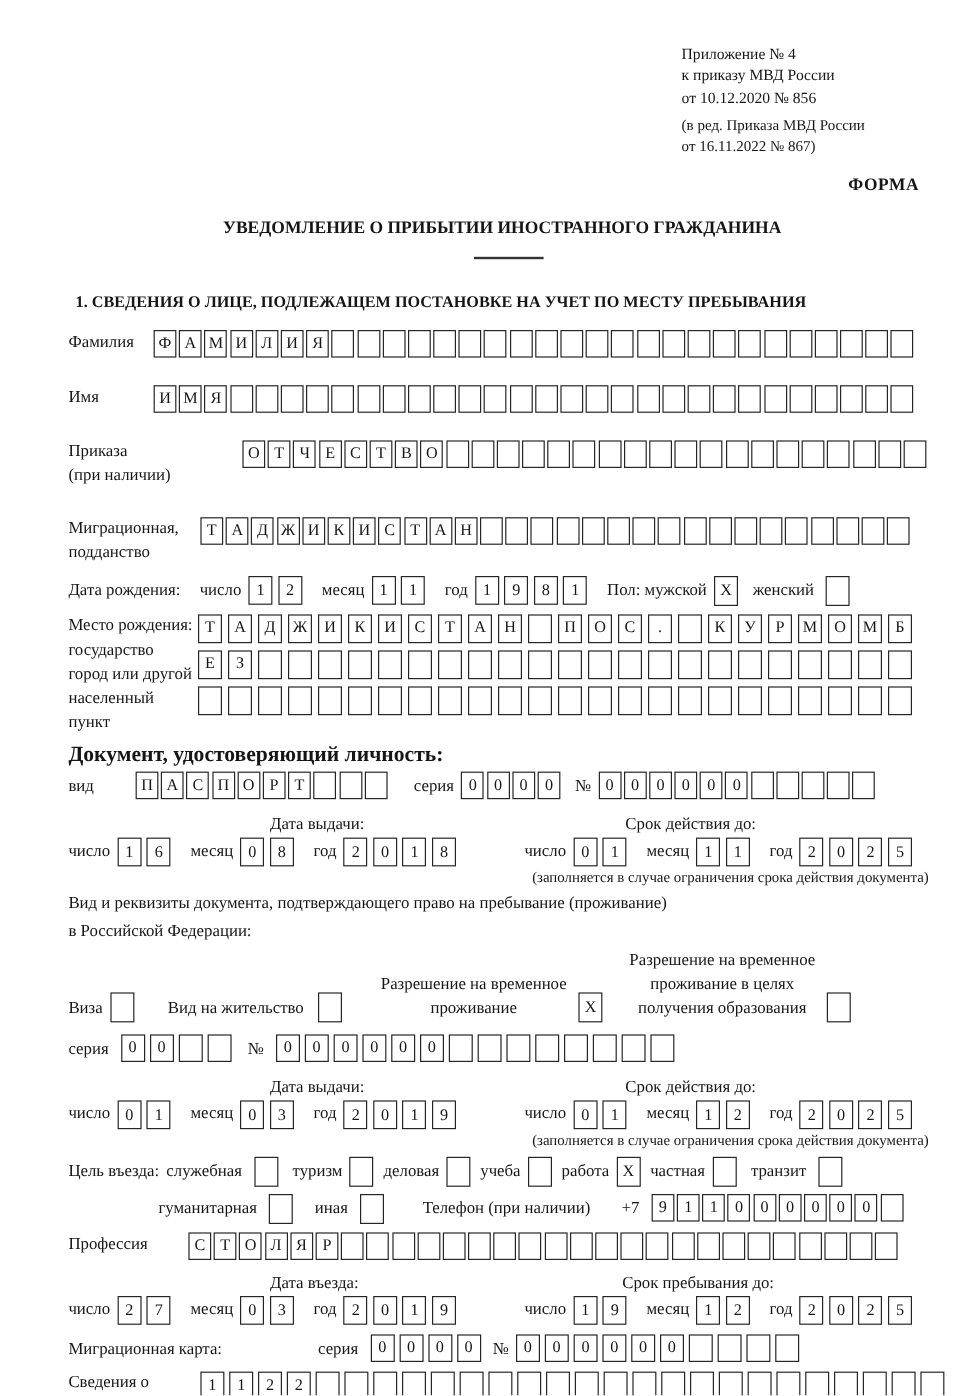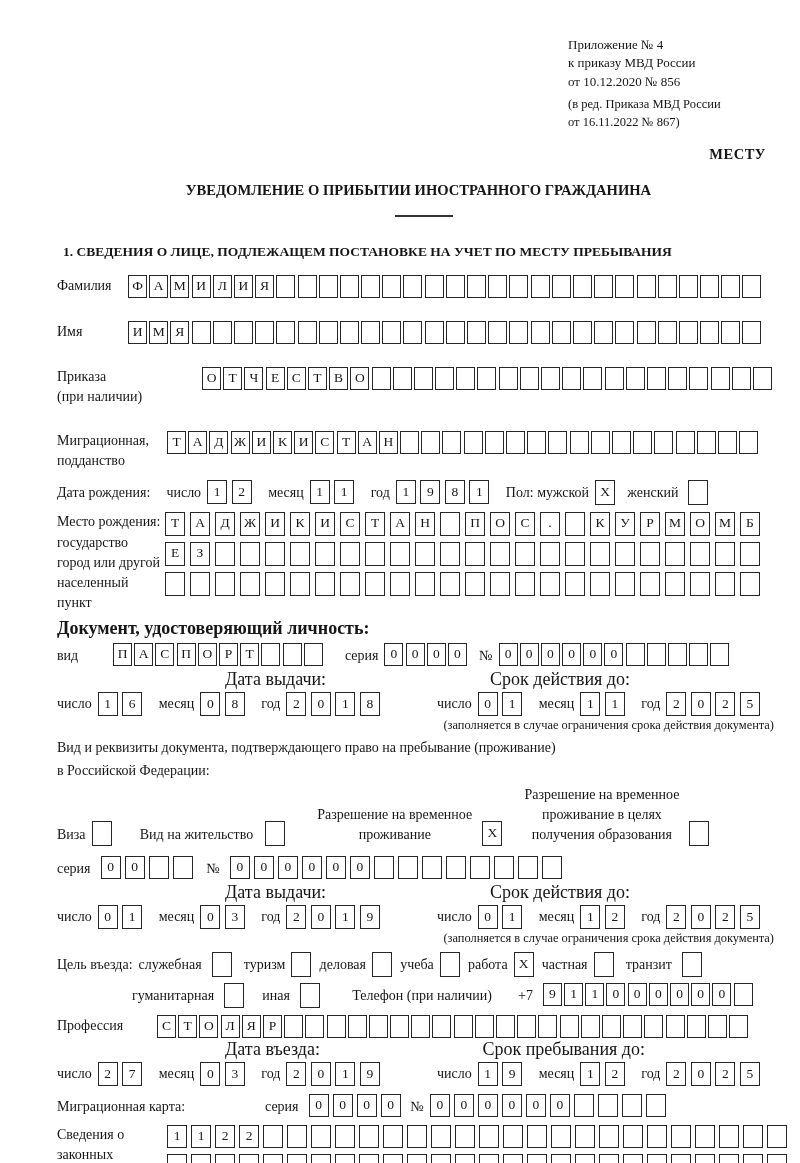--- a/index.html
+++ b/index.html
@@ -20,21 +20,21 @@
   .wide .cell{width:20px;margin-right:4px}
   .wider .cell{width:20px;height:24px;margin-right:5px}
   .mb6{margin-bottom:6px}
   .w71{width:71px}.w145{width:145px}.w110{width:110px}.w108{width:108px}.w100{width:100px}.w168{width:168px}
   .center-head{font-weight:bold;font-size:18px;text-align:left;margin-top:4px}
   .inline-row{display:flex;align-items:flex-start;margin-top:6px;font-size:14px}
   .word{flex:0 0 auto;line-height:25px}
   .lbl2{line-height:1.45}
   .box{white-space:nowrap}
   .box .cell{width:20px;height:25px;line-height:22px}
-  .dhead-row{display:flex;font-size:18px;margin-top:1px}
+  .dhead-row{display:flex;font-size:14px;margin-top:12px}
   .dh-left{margin-left:168px}
   .dh-right{margin-left:auto;margin-right:150px}
   .eh-right{margin-left:auto;margin-right:135px}
   .dates-row{display:flex;font-size:14px;margin-top:2px;align-items:center}
   .dgroup{display:flex;align-items:center}
   .dgroup.left{width:380px}
   .dcells{white-space:nowrap;margin-right:12px}
   .dcells .cell{width:20px;height:24px;margin-right:4.5px;line-height:21px}
   .dw{margin-right:6px}
   .note{font-size:12.4px;text-align:right;padding-right:6px;margin-top:2px}
@@ -54,21 +54,21 @@
   <div class="appendix">
     <div>Приложение № 4</div>
     <div>к приказу МВД России</div>
     <div>от 10.12.2020 № 856</div>
     <div class="rev">
       <div>(в ред. Приказа МВД России</div>
       <div>от 16.11.2022 № 867)</div>
     </div>
   </div>
 
-  <div class="forma">МЕСТУ</div>
+  <div class="forma">ФОРМА</div>
 
   <div class="title">
     <div>УВЕДОМЛЕНИЕ О ПРИБЫТИИ ИНОСТРАННОГО ГРАЖДАНИНА</div>
     <div><span class="title-underline"></span></div>
   </div>
 
   <div class="sec1">1. СВЕДЕНИЯ О ЛИЦЕ, ПОДЛЕЖАЩЕМ ПОСТАНОВКЕ НА УЧЕТ ПО МЕСТУ ПРЕБЫВАНИЯ</div>
 
   <div class="frow" style="margin-top:15px">
     <div class="flabel w71">Фамилия</div>

